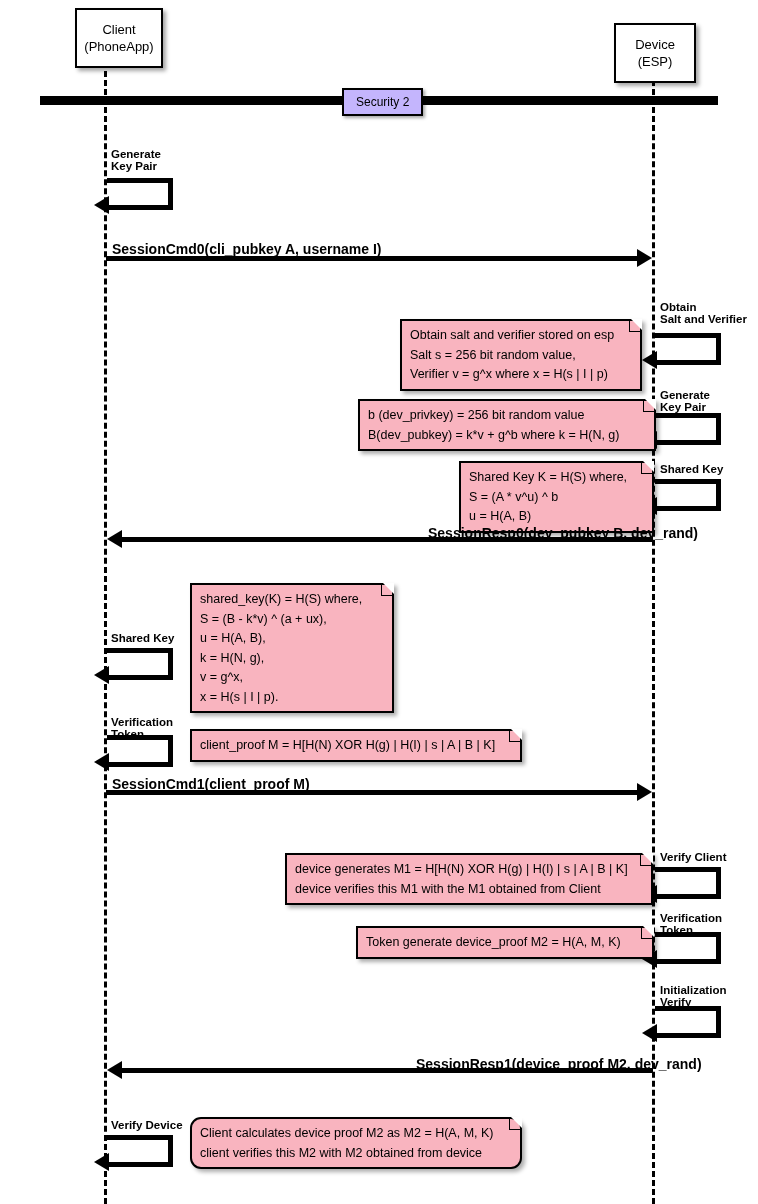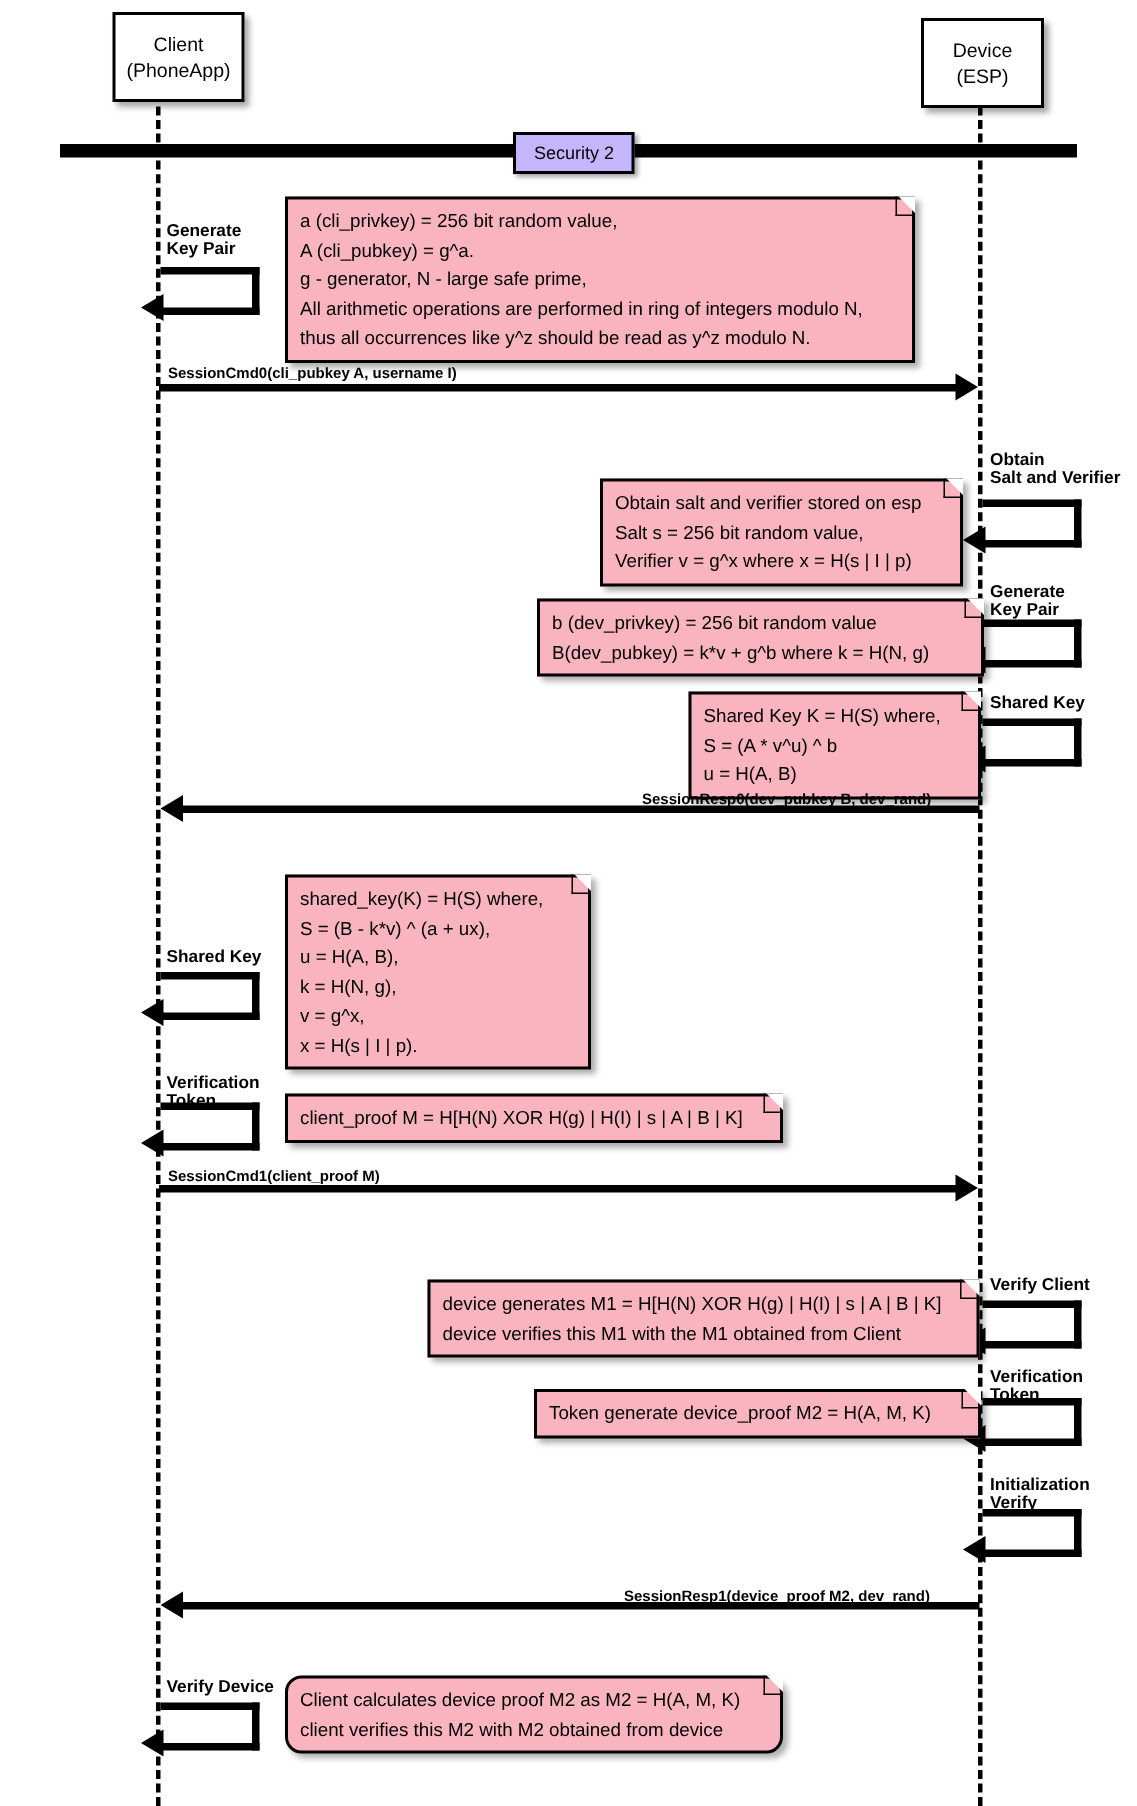--- a/index.html
+++ b/index.html
@@ -58,21 +58,21 @@
   }
   
   .msg{position:absolute;z-index:4;height:5px;background:#000;}
   .msg .head{
     position:absolute;top:-7px;width:0;height:0;
     border-top:9px solid transparent;border-bottom:9px solid transparent;
   }
   .msg.right .head{right:-14px;border-left:15px solid #000;}
   .msg.left  .head{left:-14px;border-right:15px solid #000;}
   .msg-label{
-    position:absolute;z-index:8;font-size:10px;font-weight:bold;
+    position:absolute;z-index:8;font-size:14px;font-weight:bold;
     line-height:13px;white-space:nowrap;
   }
   
   .selfmsg{position:absolute;z-index:4;}
   .selfmsg .bar-top{position:absolute;left:0;top:0;height:5px;background:#000;}
   .selfmsg .bar-right{position:absolute;top:0;width:5px;background:#000;}
   .selfmsg .bar-bot{position:absolute;left:0;height:5px;background:#000;}
   .selfmsg .arrow{
     position:absolute;left:-13px;width:0;height:0;
     border-top:9px solid transparent;border-bottom:9px solid transparent;
@@ -88,42 +88,37 @@
 
 <div id="canvas">
 
   <div class="lifeline" style="left:104px;"></div>
   <div class="lifeline" style="left:652px;"></div>
 
   <div class="actor-box" style="left:63px;top:8px;width:84px;height:56px;margin-left:12px;">
     <span>Client</span>
     <span>(PhoneApp)</span>
   </div>
-  <div class="actor-box" style="left:614px;top:12px;width:78px;height:56px;">
+  <div class="actor-box" style="left:614px;top:23px;width:78px;height:56px;">
     <span>Device</span>
     <span>(ESP)</span>
   </div>
 
   <div class="divider-bar"></div>
   <div class="divider-label" style="left:342px;top:88px;">Security 2</div>
 
   <div class="self-label" style="left:111px;top:148px;">Generate
 Key Pair</div>
   <div class="selfmsg" style="left:107px;top:178px;width:66px;height:32px;">
     <div class="bar-top" style="width:66px;"></div>
     <div class="bar-right" style="left:61px;height:32px;"></div>
     <div class="bar-bot" style="top:27px;width:66px;"></div>
     <div class="arrow" style="top:18px;"></div>
   </div>
 
-  <div class="note" style="left:190px;top:131px;width:400px;">a (cli_privkey) = 256 bit random value,
-A (cli_pubkey) = g^a.
-g - generator, N - large safe prime,
-All arithmetic operations are performed in ring of integers modulo N,
-thus all occurrences like y^z should be read as y^z modulo N.</div>
 
   <div class="msg-label" style="left:112px;top:243px;">SessionCmd0(cli_pubkey A, username I)</div>
   <div class="msg right" style="left:106px;top:256px;width:532px;">
     <div class="head"></div>
   </div>
 
   <div class="self-label" style="left:660px;top:301px;">Obtain
 Salt and Verifier</div>
   <div class="selfmsg" style="left:655px;top:333px;width:66px;height:32px;">
     <div class="bar-top" style="width:66px;"></div>

